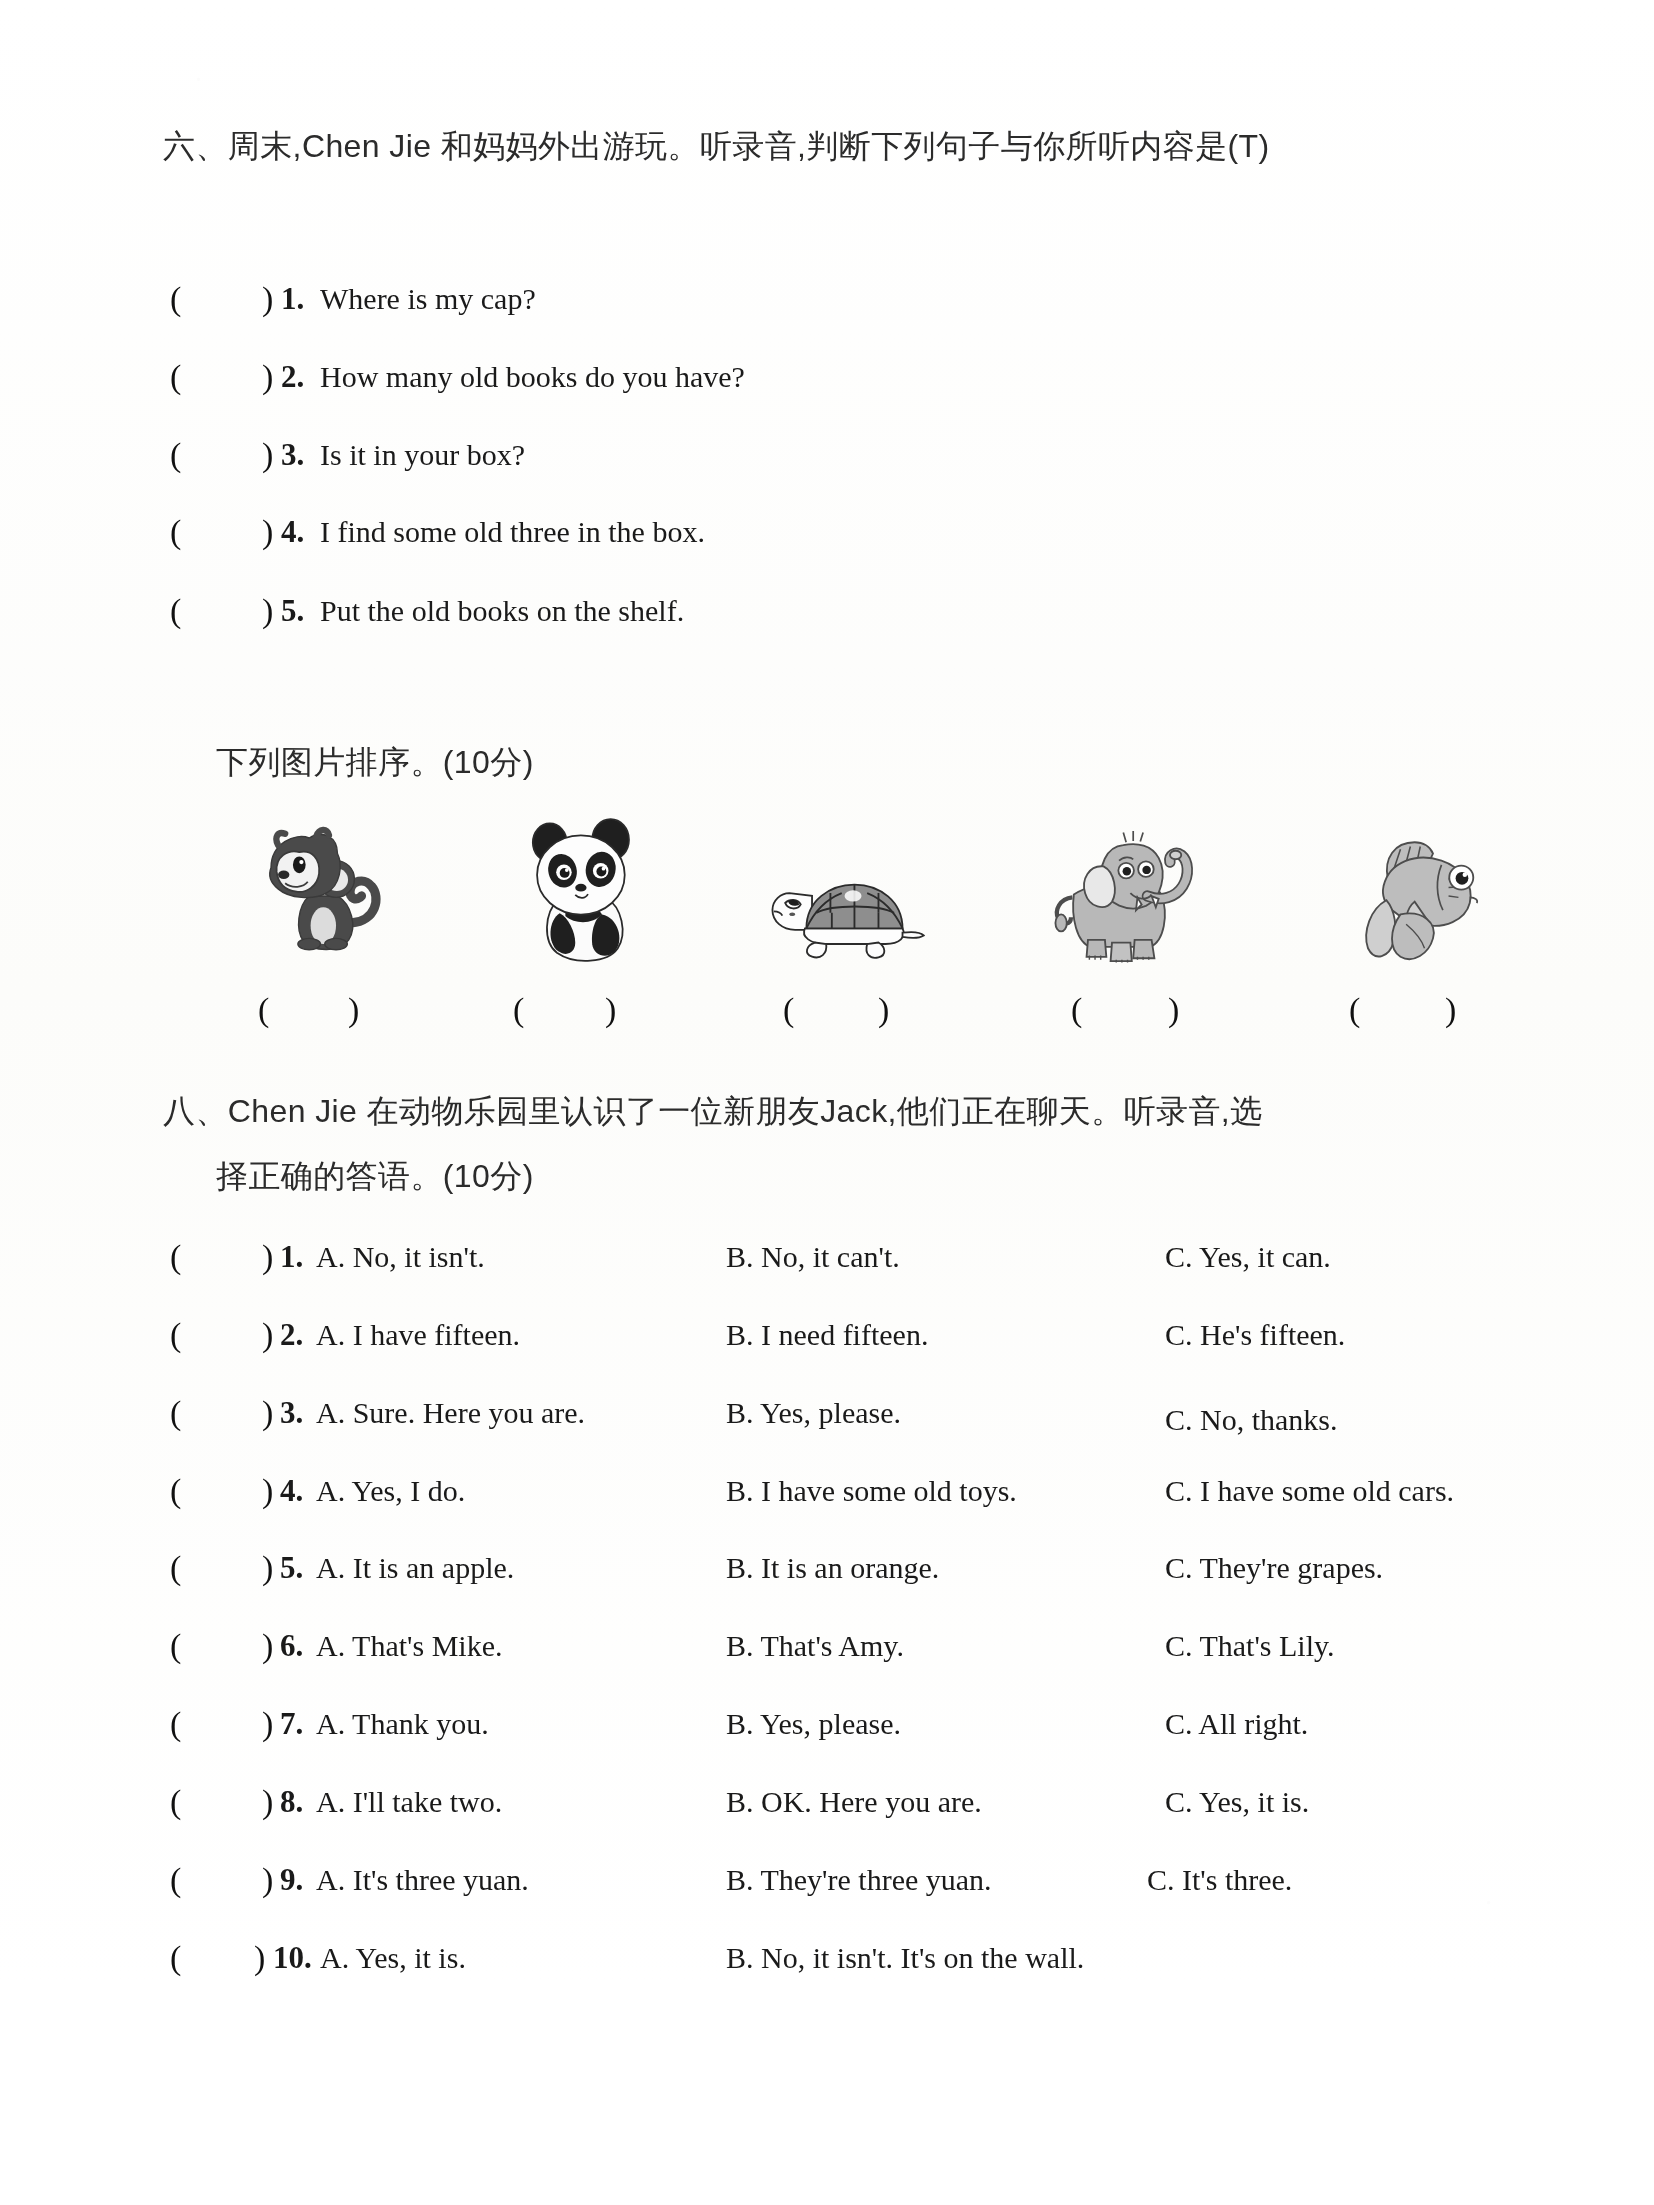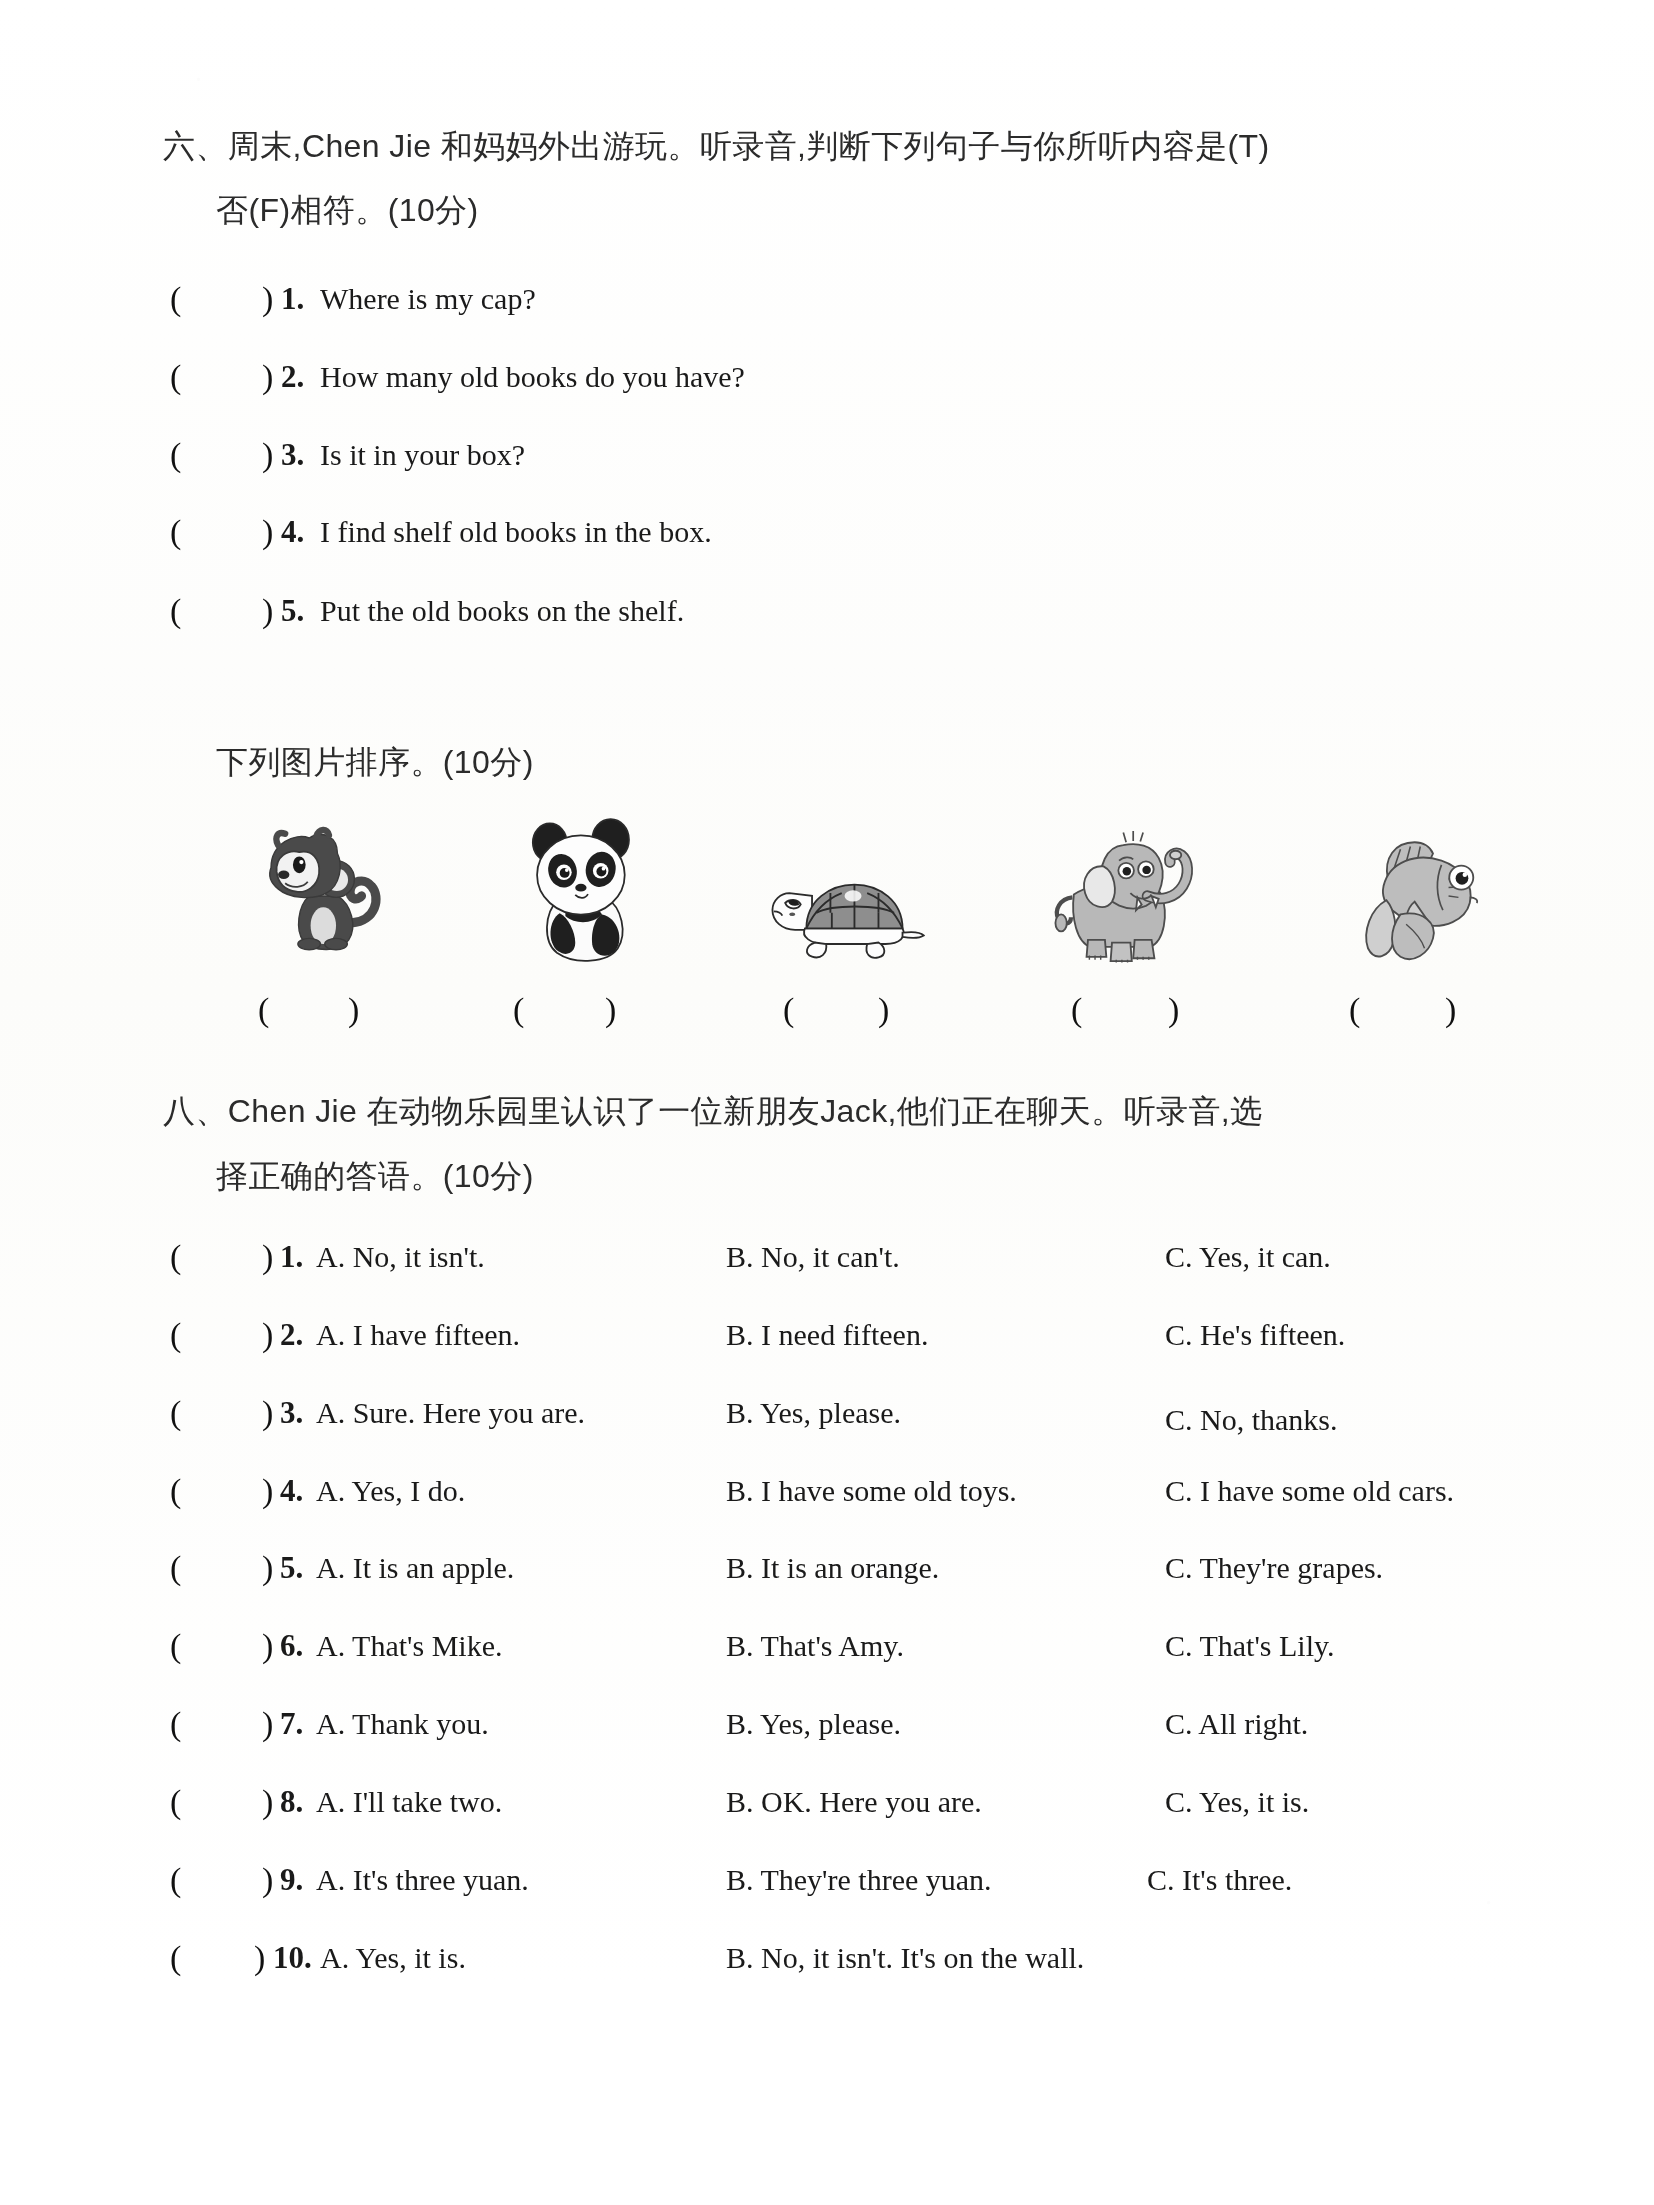--- a/index.html
+++ b/index.html
@@ -92,21 +92,20 @@
     color: #111;
   }
 </style>
 </head>
 <body>
 
 <div class="page">
  <div class="content">
 
   <div class="sec-head" style="left:163px; top:117px;">六、周末,Chen Jie 和妈妈外出游玩。听录音,判断下列句子与你所听内容是(T)</div>
-  <div class="sec-head" style="left:216px; top:181px;">否(F)相符。(10分)</div>
 
   <div class="qrow">
     <span class="paren-open" style="left:170px; top:280px;">(</span>
     <span class="paren-close" style="left:262px; top:280px;">)</span>
     <span class="qnum" style="left:281px; top:280px;">1.</span>
     <span class="qtext" style="left:320px; top:280px;">Where is my cap?</span>
   </div>
 
   <div class="qrow">
     <span class="paren-open" style="left:170px; top:358px;">(</span>
@@ -119,21 +118,21 @@
     <span class="paren-open" style="left:170px; top:436px;">(</span>
     <span class="paren-close" style="left:262px; top:436px;">)</span>
     <span class="qnum" style="left:281px; top:436px;">3.</span>
     <span class="qtext" style="left:320px; top:436px;">Is it in your box?</span>
   </div>
 
   <div class="qrow">
     <span class="paren-open" style="left:170px; top:513px;">(</span>
     <span class="paren-close" style="left:262px; top:513px;">)</span>
     <span class="qnum" style="left:281px; top:513px;">4.</span>
-    <span class="qtext" style="left:320px; top:513px;">I find shelf old books in the box.</span>
+    <span class="qtext" style="left:320px; top:513px;">I find some old three in the box.</span>
   </div>
 
   <div class="qrow">
     <span class="paren-open" style="left:170px; top:592px;">(</span>
     <span class="paren-close" style="left:262px; top:592px;">)</span>
     <span class="qnum" style="left:281px; top:592px;">5.</span>
     <span class="qtext" style="left:320px; top:592px;">Put the old books on the shelf.</span>
   </div>
 
   <div class="sec-head" style="left:216px; top:733px;">下列图片排序。(10分)</div>

